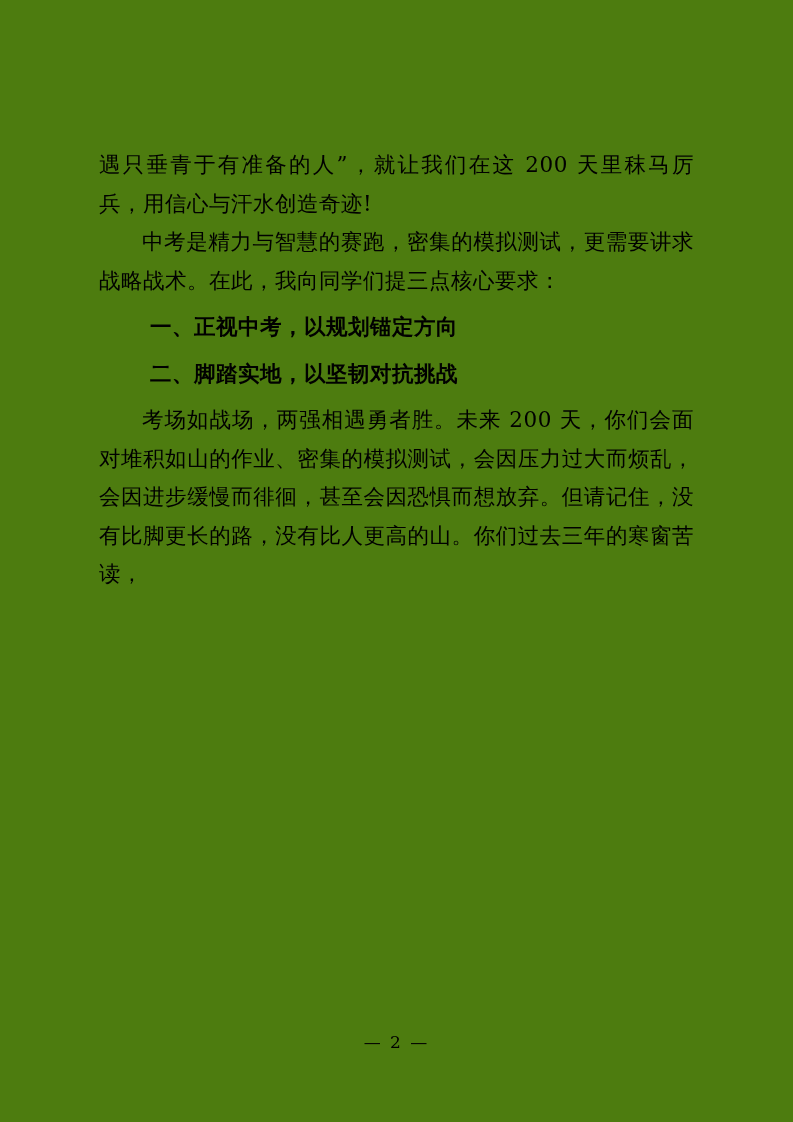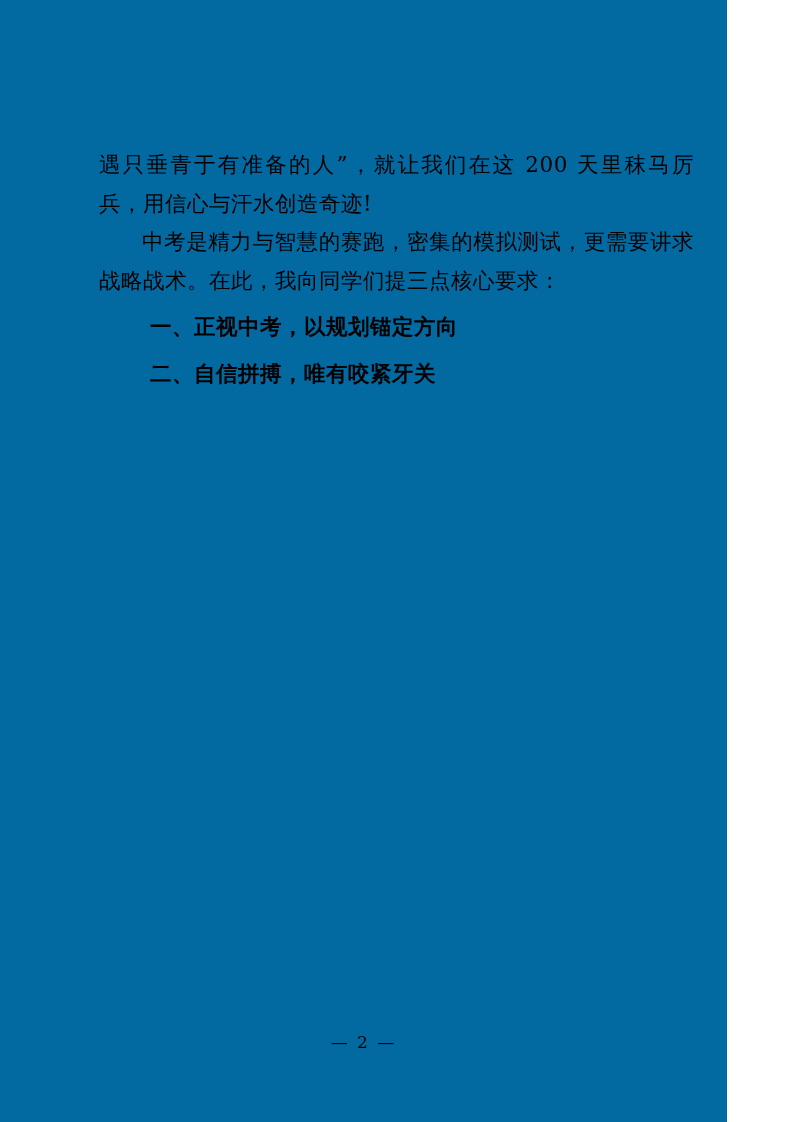--- a/index.html
+++ b/index.html
@@ -3,23 +3,23 @@
   <meta charset="utf-8">
   <style>
     
     html, body {
       margin: 0;
       padding: 0;
       background: #ffffff;
     }
     .page {
       position: relative;
-      width: 727px;
+      width: 793px;
       height: 1122px;
-      background: #0369a1;
+      background: #4d7c0f;
       overflow: hidden;
       color: #000000;
       font-family: "DejaVu Serif", "Liberation Serif", serif;
     }
     .doc-body {
       position: absolute;
       left: 99px;
       top: 146px;
       width: 595px;
       font-size: 21.5px;
@@ -55,18 +55,19 @@
   </style>
 </head>
 <body>
 
 <div class="page">
 
   <div class="doc-body">
     <p class="para no-indent">遇只垂青于有准备的人”，就让我们在这 200 天里秣马厉兵，用信心与汗水创造奇迹!</p>
     <p class="para">中考是精力与智慧的赛跑，密集的模拟测试，更需要讲求战略战术。在此，我向同学们提三点核心要求：</p>
     <p class="heading">一、正视中考，以规划锚定方向</p>
-    <p class="heading">二、自信拼搏，唯有咬紧牙关</p>
+    <p class="heading">二、脚踏实地，以坚韧对抗挑战</p>
+    <p class="para">考场如战场，两强相遇勇者胜。未来 200 天，你们会面对堆积如山的作业、密集的模拟测试，会因压力过大而烦乱，会因进步缓慢而徘徊，甚至会因恐惧而想放弃。但请记住，没有比脚更长的路，没有比人更高的山。你们过去三年的寒窗苦读，</p>
   </div>
 
   <div class="footer">— 2 —</div>
 
 </div>
 
 </body></html>

